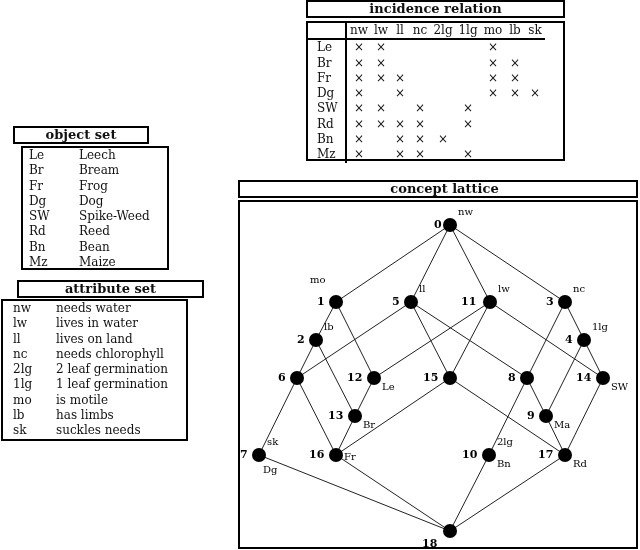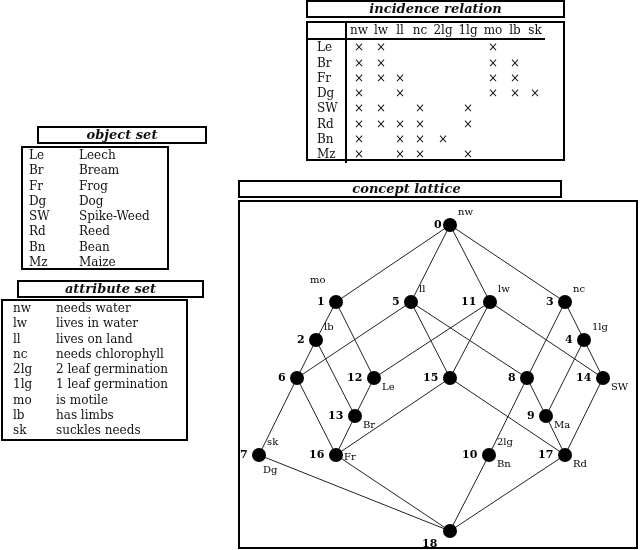--- a/index.html
+++ b/index.html
@@ -1,19 +1,19 @@
 <!DOCTYPE html>
 <html><head>
 <meta charset="utf-8">
 <style>
   html, body { margin:0; padding:0; background:#fff; }
   body { width:640px; height:550px; position:relative; overflow:hidden;
          font-family:"DejaVu Serif","Liberation Serif",serif; color:#111; }
   .title-box { position:absolute; border:2px solid #000; box-sizing:border-box;
-               text-align:center; font-weight:bold; font-size:13px; line-height:14px;font-style:italic; }
+               text-align:center; font-weight:bold; font-size:13px; line-height:14px; }
   .panel { position:absolute; border:2px solid #000; box-sizing:border-box; }
   .obj-row, .attr-row { display:flex; font-size:12px; line-height:15.3px; }
   .obj-row .abbr { width:50px; padding-left:6px; }
   .attr-row .abbr { width:43px; padding-left:10px; }
   table.inc { border-collapse:collapse; font-size:12px; }
   table.inc td, table.inc th { padding:0; height:15.3px; line-height:15.3px; font-weight:normal; }
   table.inc th.rowhead, table.inc td.rowhead { width:38px; border-right:2px solid #000; text-align:left; padding-left:9px; box-sizing:border-box;}
   table.inc thead th { border-bottom:2px solid #000; }
   table.inc .cell { text-align:center; }
   svg text { font-family:"DejaVu Serif","Liberation Serif",serif; }
@@ -134,21 +134,21 @@
           <td class="cell"></td>
           <td class="cell">×</td>
           <td class="cell"></td>
           <td class="cell"></td>
           <td class="cell"></td>
         </tr>
       </tbody>
   </table>
 </div>
 
-<div class="title-box" style="left:37px; top:126px; width:170px; height:18px;">
+<div class="title-box" style="left:13px; top:126px; width:136px; height:18px;">
   <span>object set</span>
 </div>
 <div class="panel" style="left:21px; top:146px; width:148px; height:124px; padding-top:0px;" id="obj-list">
     <div class="obj-row">
       <span class="abbr">Le</span>
       <span>Leech</span>
     </div>
     <div class="obj-row">
       <span class="abbr">Br</span>
       <span>Bream</span>
@@ -214,21 +214,21 @@
     <div class="attr-row">
       <span class="abbr">lb</span>
       <span>has limbs</span>
     </div>
     <div class="attr-row">
       <span class="abbr">sk</span>
       <span>suckles needs</span>
     </div>
   </div>
 
-<div class="title-box" style="left:238px; top:180px; width:324px; height:18px;padding-left:13px;">
+<div class="title-box" style="left:238px; top:180px; width:400px; height:18px;padding-left:13px;">
   <span>concept lattice</span>
 </div>
 <div class="panel" style="left:238px; top:200px; width:400px; height:349px;"></div>
 <svg id="lattice" width="640" height="550" style="position:absolute; left:0; top:0;" xmlns="http://www.w3.org/2000/svg">
   <g id="edges">
       <line x1="450" y1="225" x2="336" y2="302" stroke="#222" stroke-width="1"></line>
       <line x1="450" y1="225" x2="411" y2="302" stroke="#222" stroke-width="1"></line>
       <line x1="450" y1="225" x2="490" y2="302" stroke="#222" stroke-width="1"></line>
       <line x1="450" y1="225" x2="565" y2="302" stroke="#222" stroke-width="1"></line>
       <line x1="336" y1="302" x2="316" y2="340" stroke="#222" stroke-width="1"></line>

